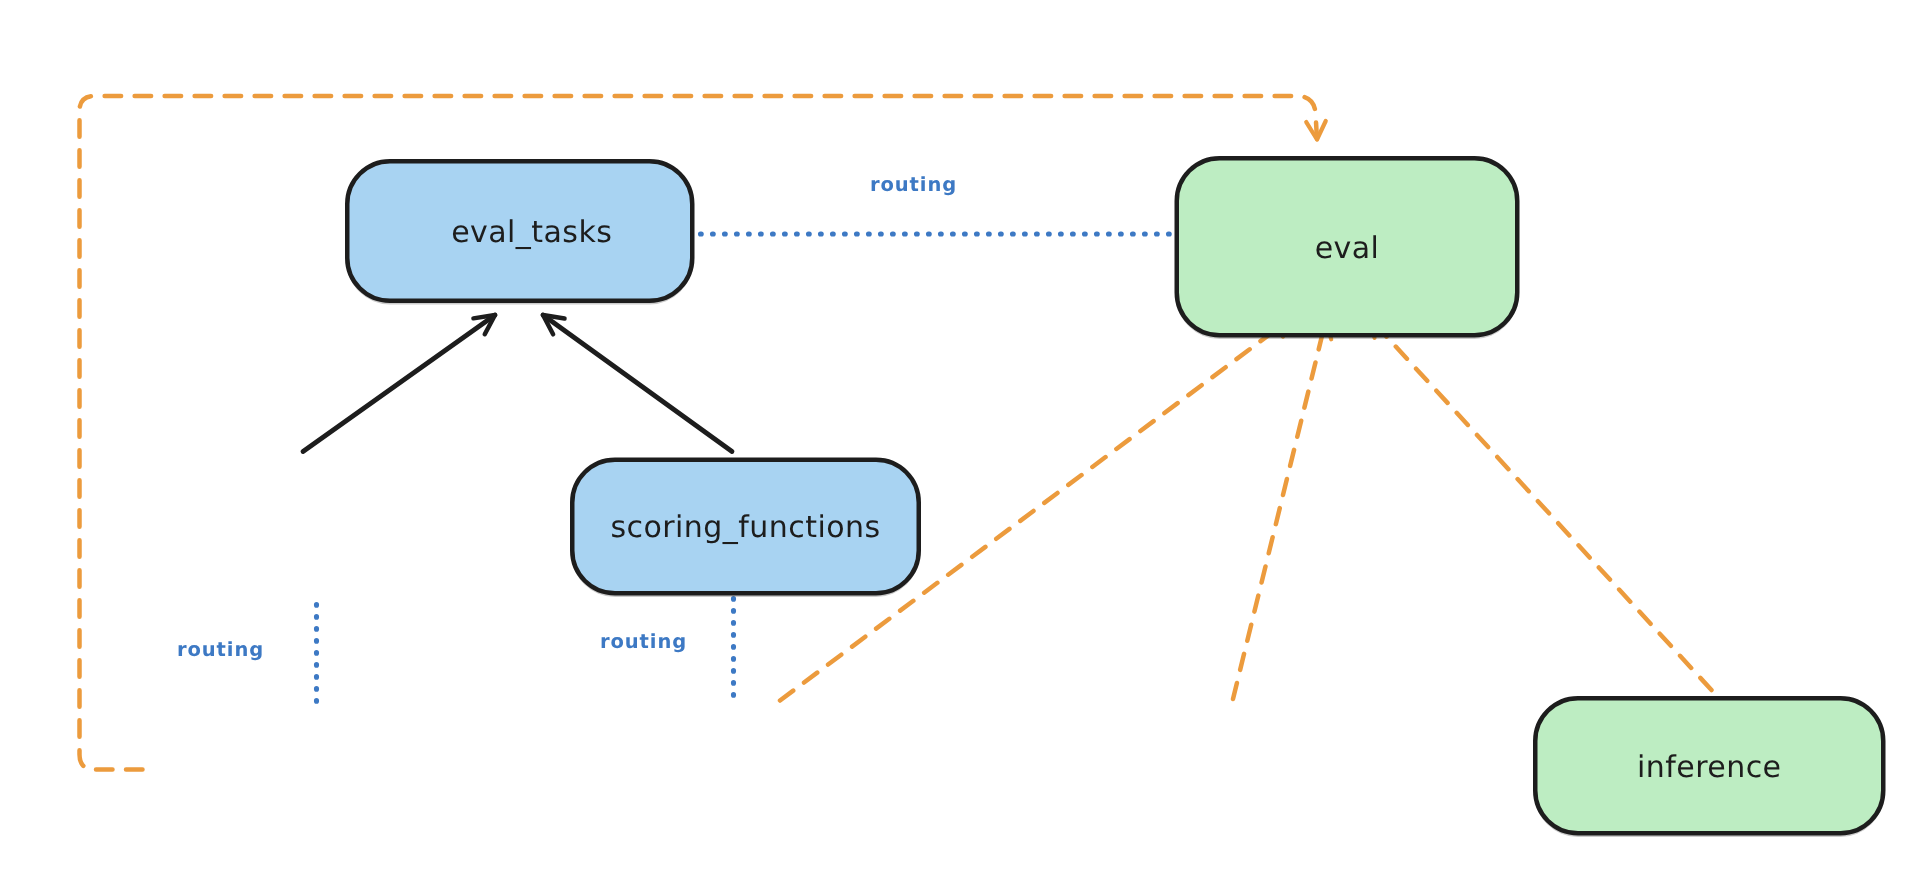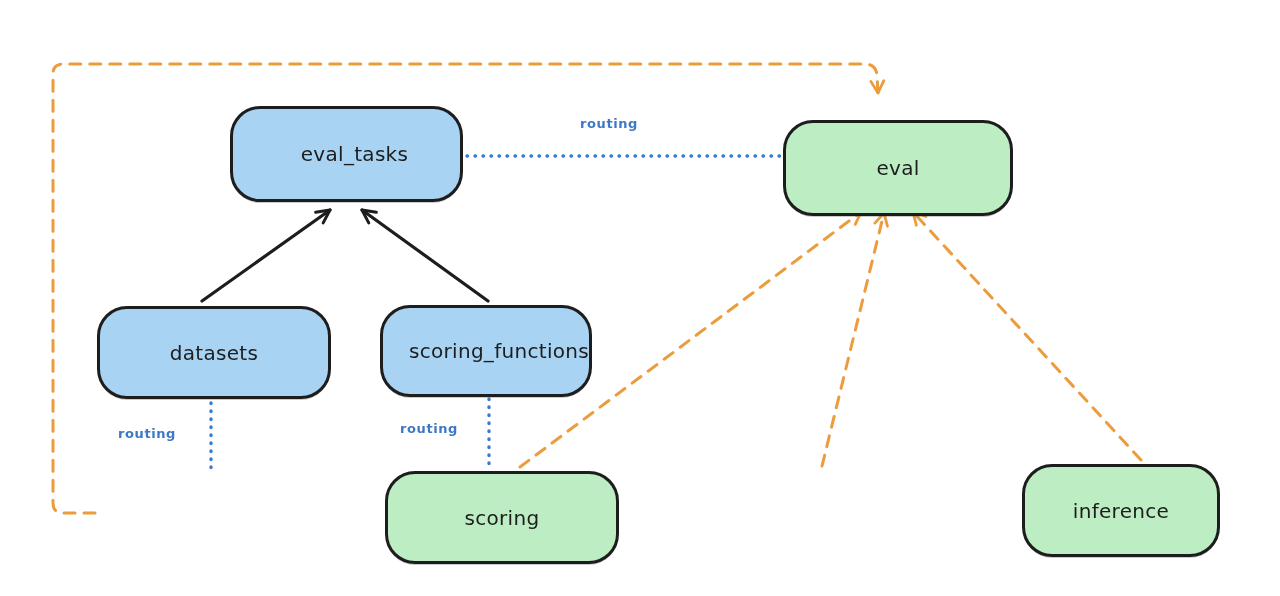--- a/index.html
+++ b/index.html
@@ -70,39 +70,33 @@
     <path class="edge-dashed" d="M95,513 L63,513 Q53,513 53,503 L53,74 Q53,64 63,64 L866,64 Q876,65 877,75 L878,93" marker-end="url(#mk-orange)"></path>
     <path class="edge-dashed" d="M520,467 L861,212" marker-end="url(#mk-orange)"></path>
     <path class="edge-dashed" d="M822,466 L884,213" marker-end="url(#mk-orange)"></path>
     <path class="edge-dashed" d="M1141,460 L913,212" marker-end="url(#mk-orange)"></path>
   </svg>
 
   <div class="node blue" style="left:230px;top:106px;width:233px;height:96px;padding-left:16px;">
     <span>eval_tasks</span>
   </div>
 
-  <div class="node green" style="left:783px;top:120px;width:230px;height:96px;">
+  <div class="node green" style="left:783px;top:104px;width:230px;height:121px;">
     <span>eval</span>
   </div>
 
-  <div class="node blue" style="left:97px;top:306px;width:234px;height:93px;">
-    <span>datasets</span>
-  </div>
 
-  <div class="node blue" style="left:380px;top:305px;width:212px;height:92px;justify-content:flex-end;">
+  <div class="node blue" style="left:380px;top:305px;width:234px;height:92px;">
     <span>scoring_functions</span>
   </div>
 
 
-  <div class="node green" style="left:385px;top:471px;width:234px;height:93px;">
-    <span>scoring</span>
-  </div>
 
 
-  <div class="node green" style="left:1022px;top:464px;width:198px;height:93px;">
+  <div class="node green" style="left:1022px;top:464px;width:235px;height:93px;">
     <span>inference</span>
   </div>
 
   <span class="edge-label" style="left:580px;top:116px;">routing</span>
   <span class="edge-label" style="left:118px;top:426px;">routing</span>
   <span class="edge-label" style="left:400px;top:421px;">routing</span>
 
 </div>
 
 </body></html>

